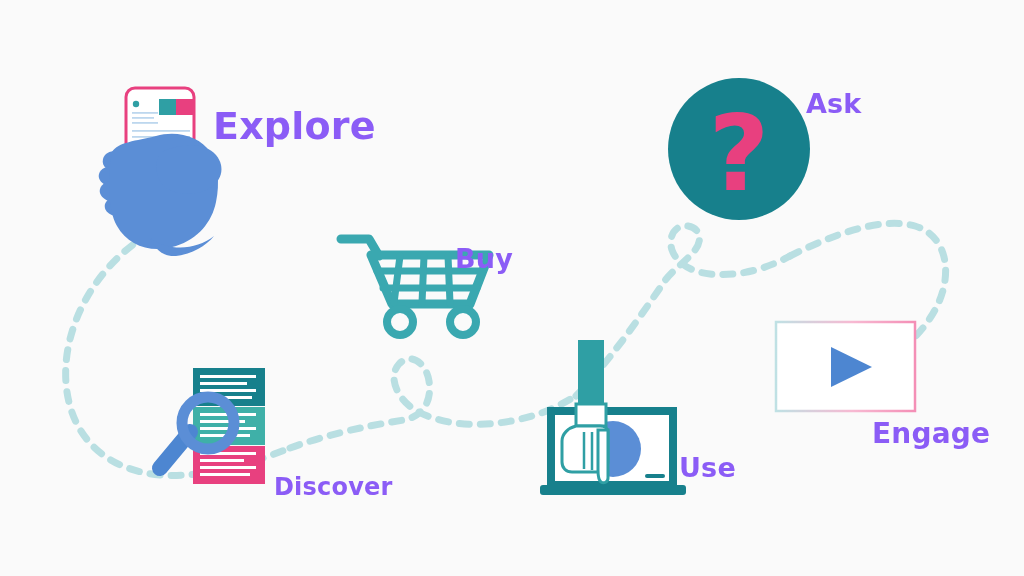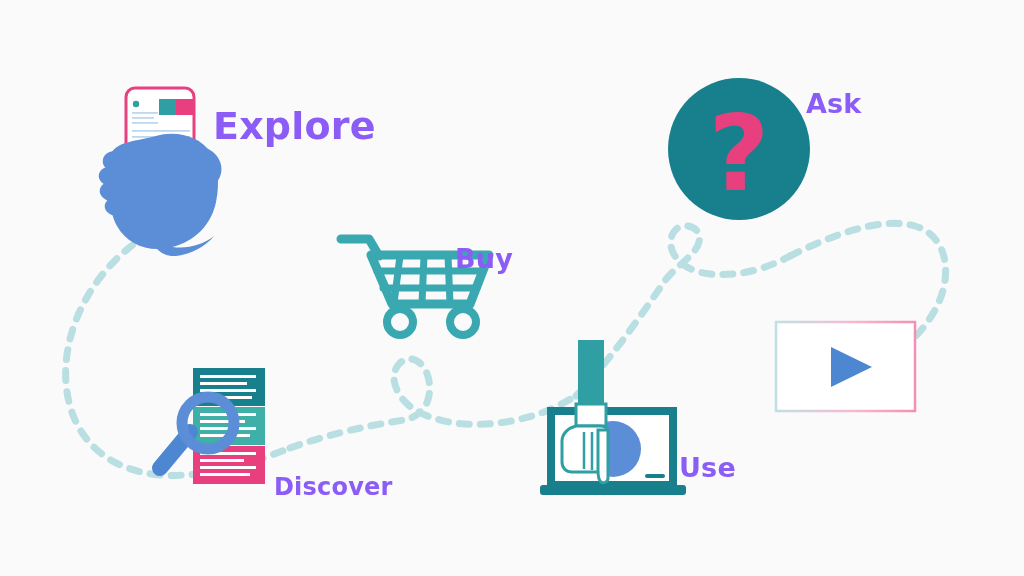--- a/index.html
+++ b/index.html
@@ -214,14 +214,15 @@
       <rect x="776" y="322" width="139" height="89" fill="#ffffff" stroke="url(#engage-border)" stroke-width="2.5"></rect>
       <polygon points="831,347 872,367 831,387" fill="#4d86d1"></polygon>
     </g>
   </svg>
 
   <div class="label label-explore">Explore</div>
   <div class="label label-discover">Discover</div>
   <div class="label label-buy">Buy</div>
   <div class="label label-use">Use</div>
   <div class="label label-ask">Ask</div>
+  <div class="label label-engage">Engage</div>
 
 </div>
 
 </body></html>

